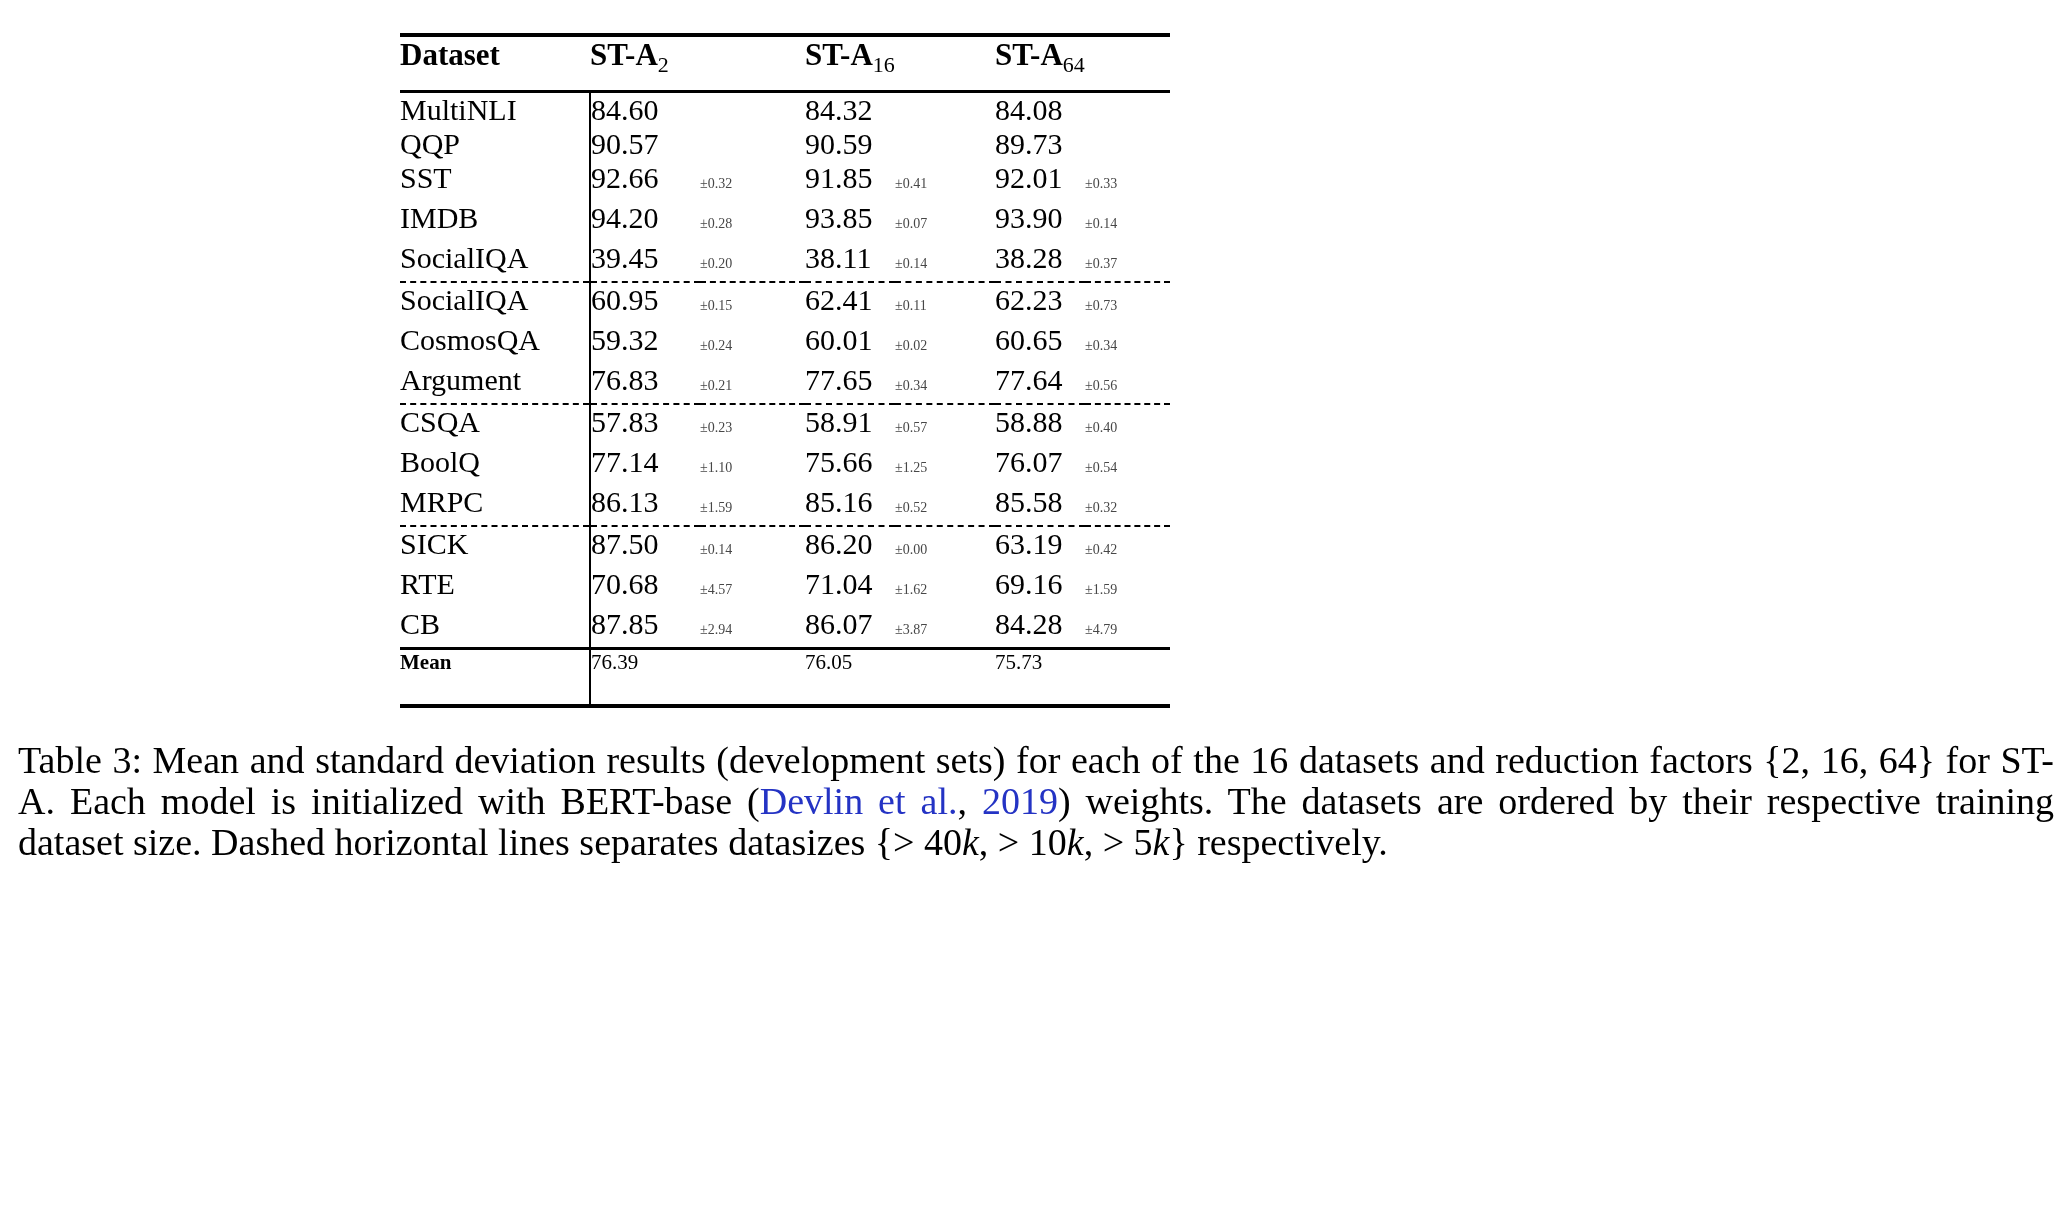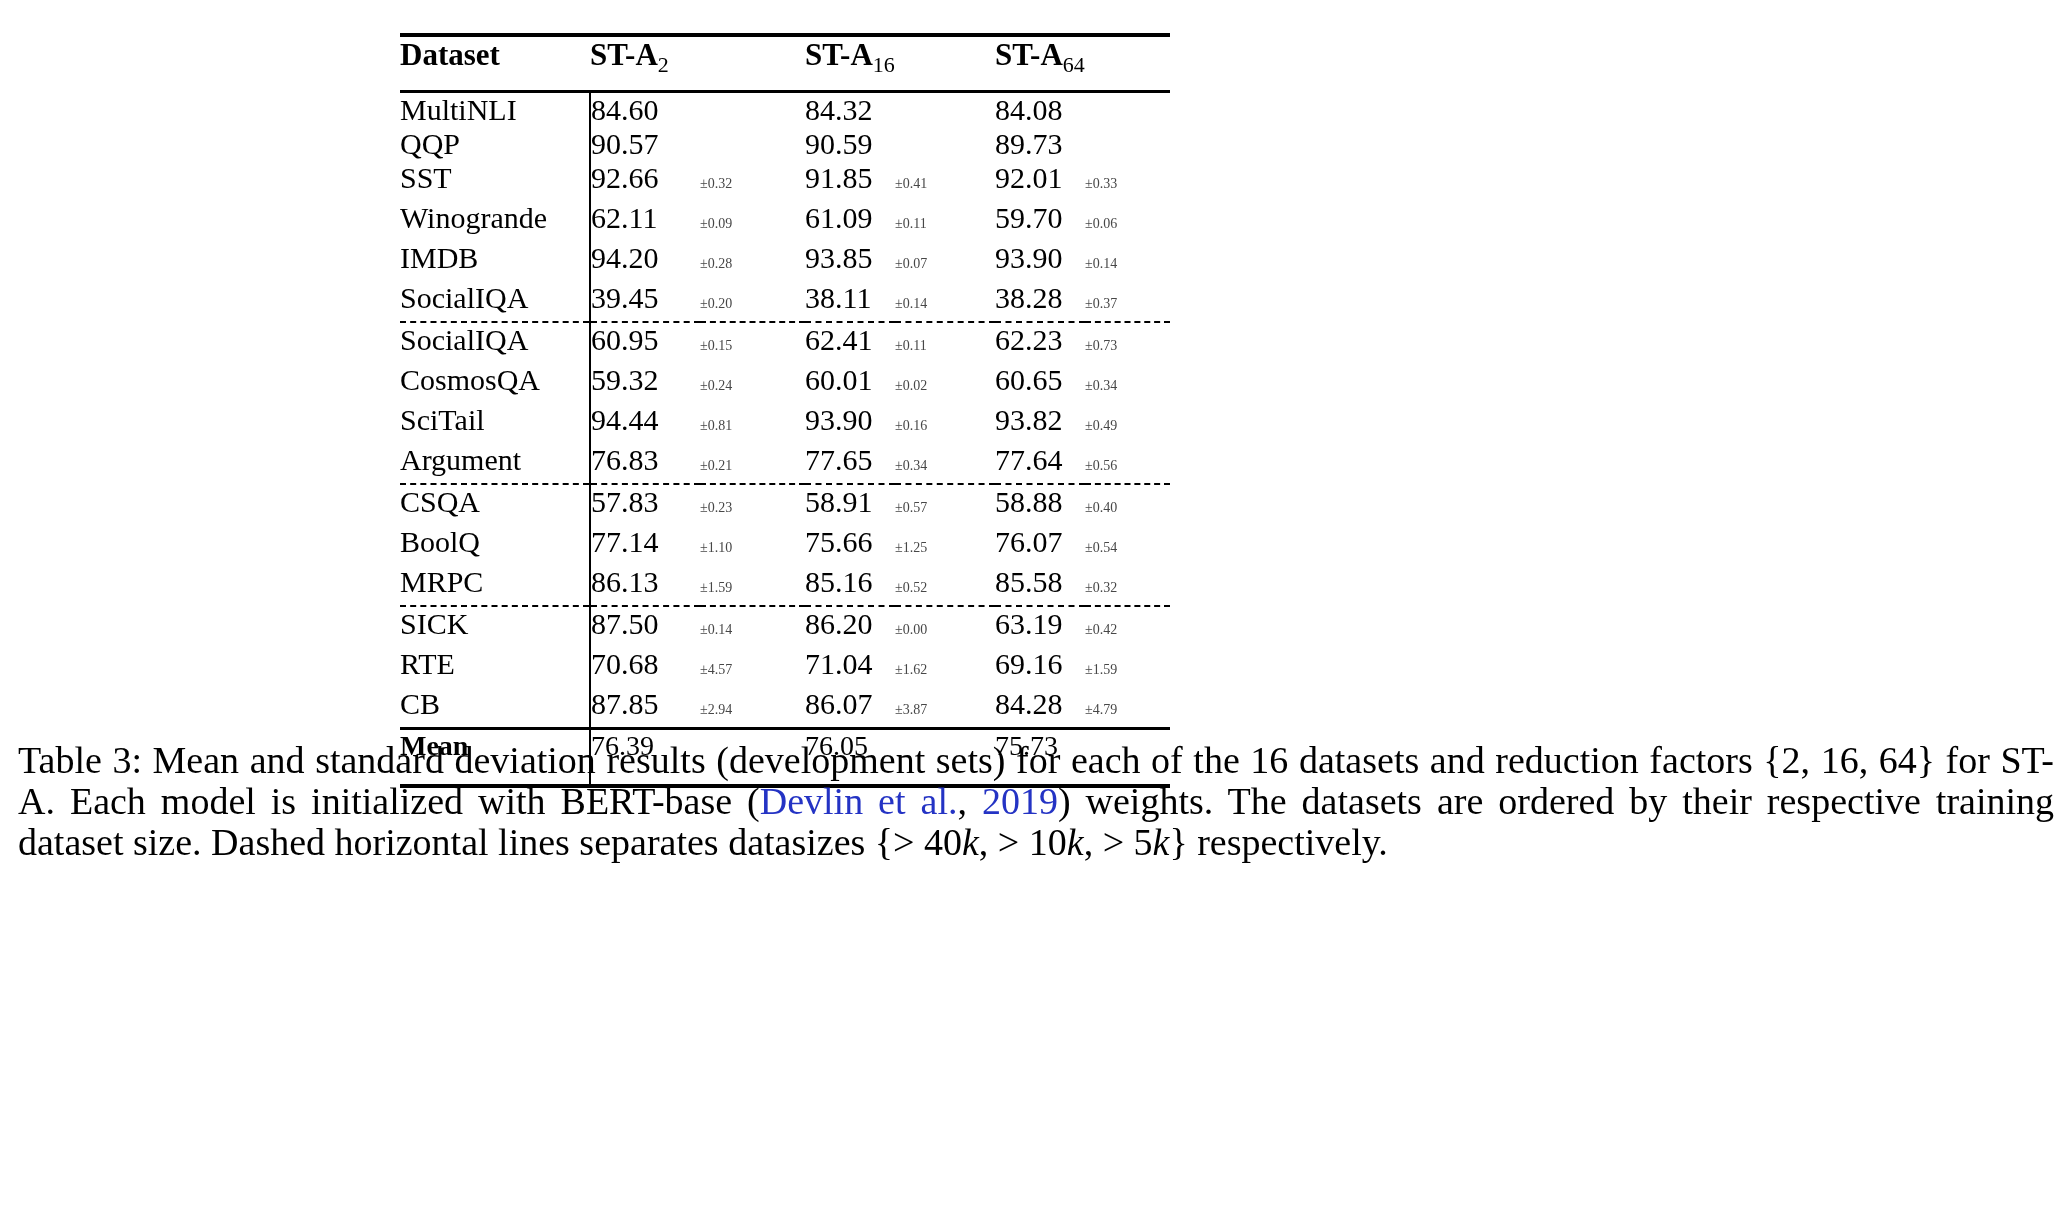--- a/index.html
+++ b/index.html
@@ -45,21 +45,21 @@
 
   tbody td { height: 34px; line-height: 34px; font-size: 30px; }
   tbody td.col-dataset, tfoot td.col-dataset { border-right: 2px solid var(--text, #000); }
   tbody td.col-std { font-size: 14px; color: var(--std, #474747); }
   tbody tr.group-start td { border-top: 2px dashed var(--text, #000); }
 
   tfoot td {
     border-top: 3px solid var(--text, #000);
     height: 58px;
     vertical-align: middle;
-    font-size: 28px;
+    font-size: 21px;
     margin-left: 32px;
   }
   tfoot td.col-dataset { font-weight: bold; }
 
   
   .caption {
     position: absolute;
     left: 18px;
     right: 16px;
     top: 740px;
@@ -116,29 +116,20 @@
         <tr>
           <td class="col-dataset">SST</td>
           <td class="col-mean pad">92.66</td>
           <td class="col-std">±0.32</td>
           <td class="col-mean">91.85</td>
           <td class="col-std">±0.41</td>
           <td class="col-mean">92.01</td>
           <td class="col-std">±0.33</td>
         </tr>
         <tr>
-          <td class="col-dataset">Winogrande</td>
-          <td class="col-mean pad">62.11</td>
-          <td class="col-std">±0.09</td>
-          <td class="col-mean">61.09</td>
-          <td class="col-std">±0.11</td>
-          <td class="col-mean">59.70</td>
-          <td class="col-std">±0.06</td>
-        </tr>
-        <tr>
           <td class="col-dataset">IMDB</td>
           <td class="col-mean pad">94.20</td>
           <td class="col-std">±0.28</td>
           <td class="col-mean">93.85</td>
           <td class="col-std">±0.07</td>
           <td class="col-mean">93.90</td>
           <td class="col-std">±0.14</td>
         </tr>
         <tr>
           <td class="col-dataset">SocialIQA</td>
@@ -159,29 +150,20 @@
           <td class="col-std">±0.73</td>
         </tr>
         <tr>
           <td class="col-dataset">CosmosQA</td>
           <td class="col-mean pad">59.32</td>
           <td class="col-std">±0.24</td>
           <td class="col-mean">60.01</td>
           <td class="col-std">±0.02</td>
           <td class="col-mean">60.65</td>
           <td class="col-std">±0.34</td>
-        </tr>
-        <tr>
-          <td class="col-dataset">SciTail</td>
-          <td class="col-mean pad">94.44</td>
-          <td class="col-std">±0.81</td>
-          <td class="col-mean">93.90</td>
-          <td class="col-std">±0.16</td>
-          <td class="col-mean">93.82</td>
-          <td class="col-std">±0.49</td>
         </tr>
         <tr>
           <td class="col-dataset">Argument</td>
           <td class="col-mean pad">76.83</td>
           <td class="col-std">±0.21</td>
           <td class="col-mean">77.65</td>
           <td class="col-std">±0.34</td>
           <td class="col-mean">77.64</td>
           <td class="col-std">±0.56</td>
         </tr>

